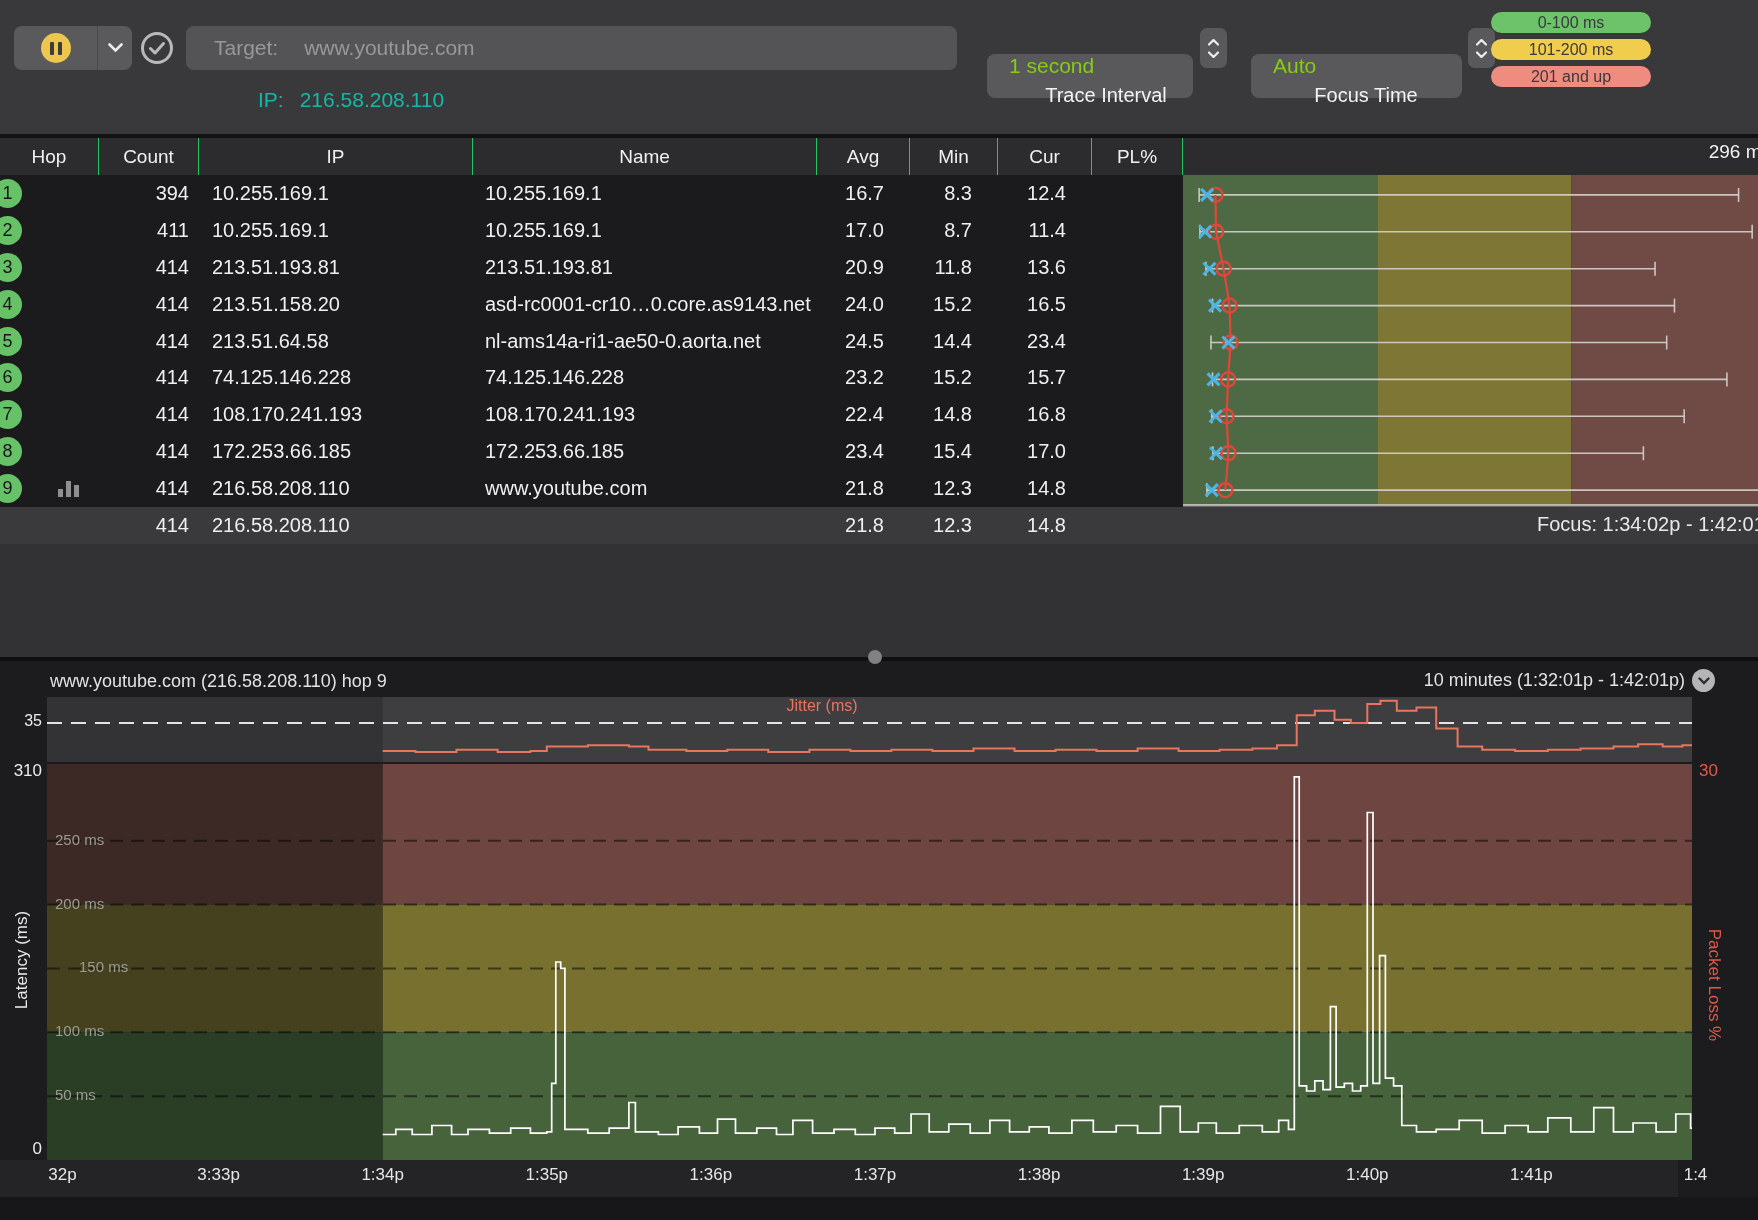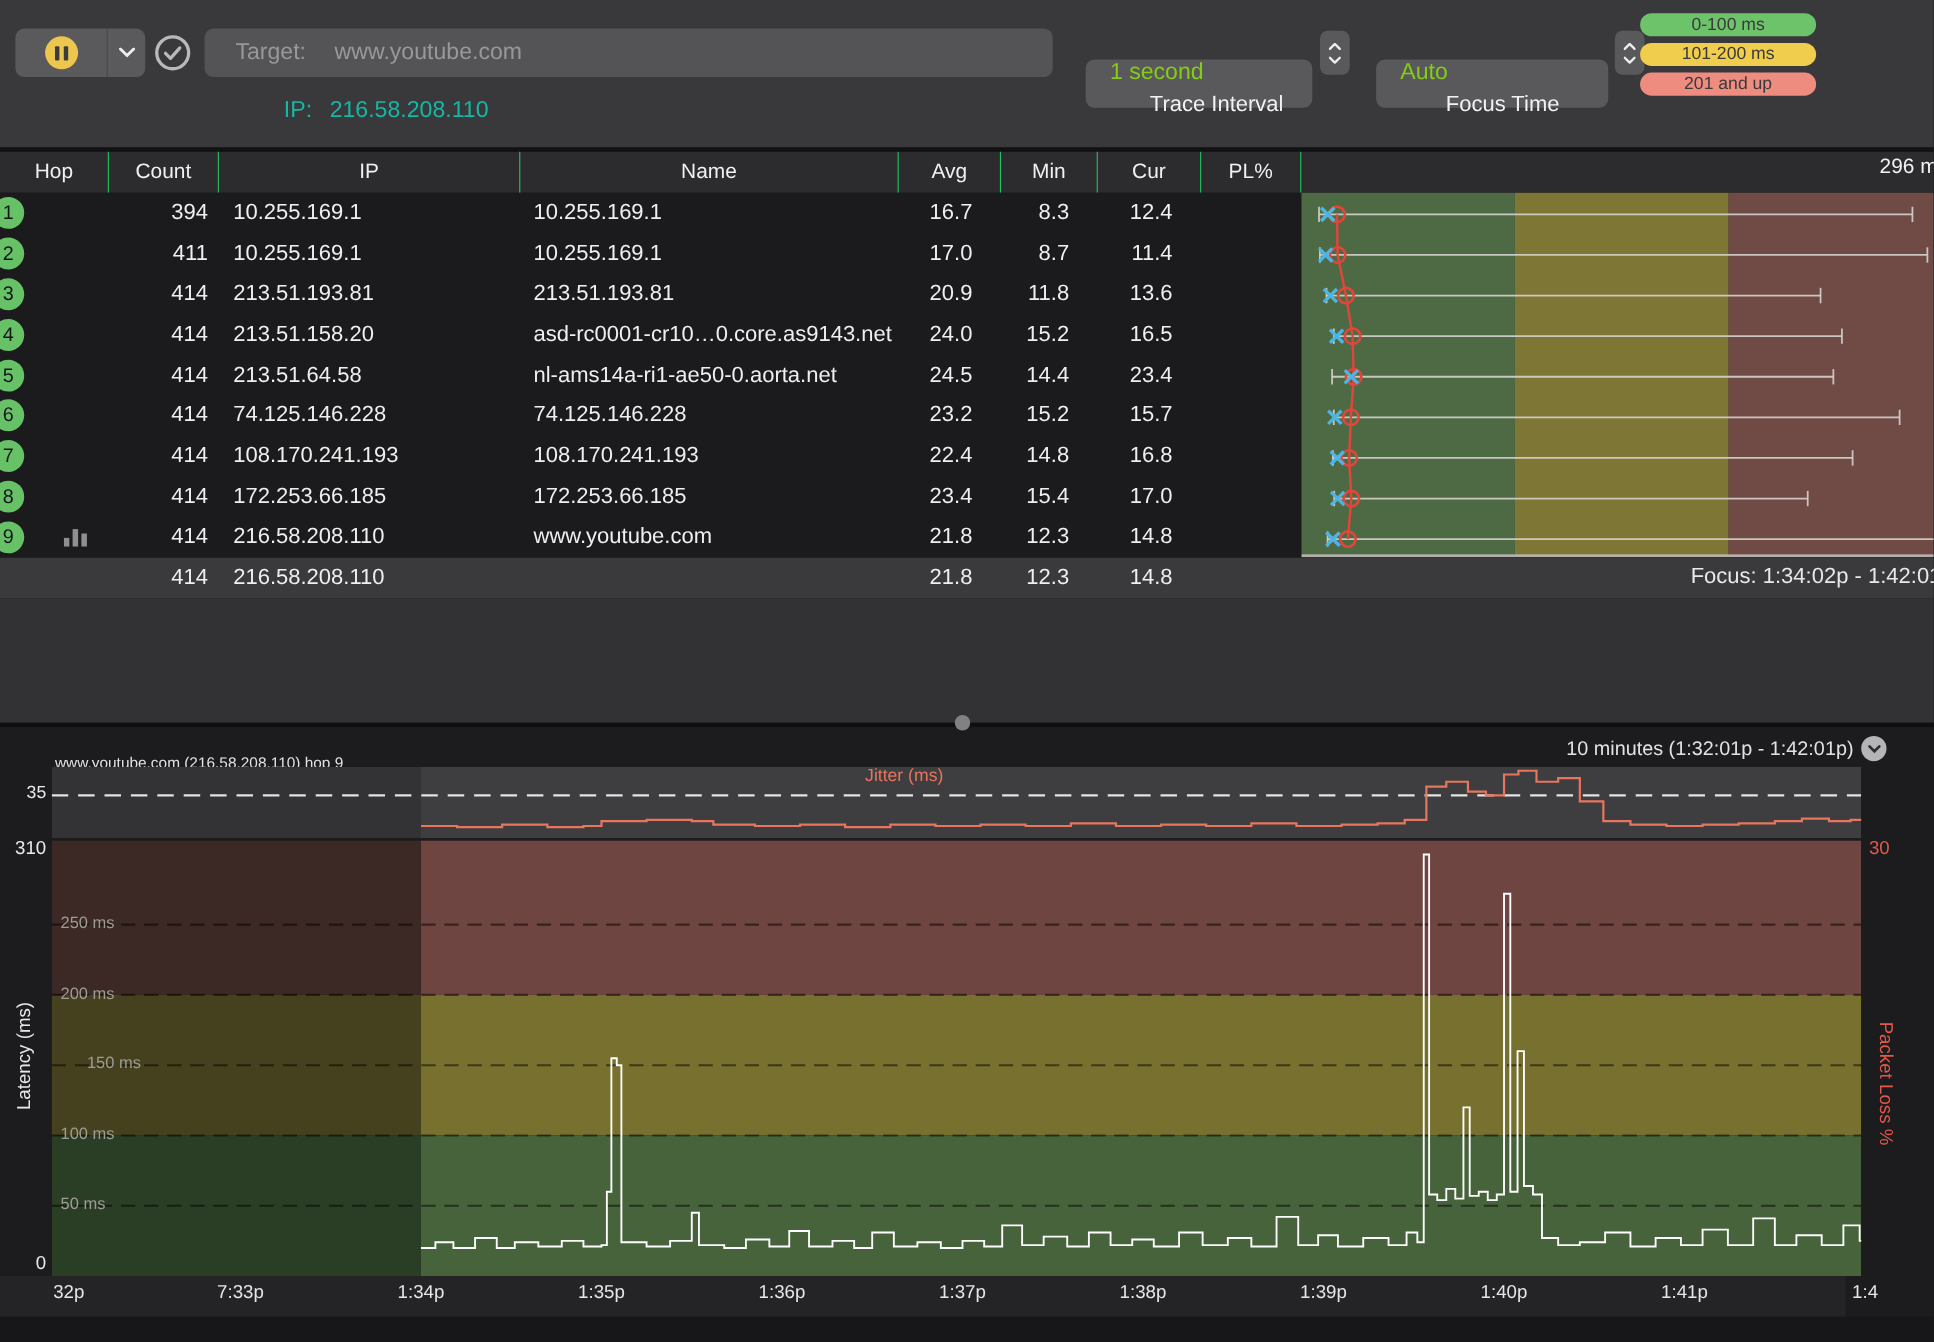--- a/index.html
+++ b/index.html
@@ -50,21 +50,21 @@
   #hopgraph { position:absolute; left:1183px; top:175px; }
 
   #summary-row { position:absolute; left:0; top:507px; width:1758px; height:37px; background:#3a3a3c; font-size:20px; color:#efefef; align-items:center; }
   #focus-label-cell { position:absolute; right:-18px; top:513px; font-size:20px; color:#e8e8e8; white-space:nowrap; }
   #gap-area { position:absolute; left:0; top:544px; width:1758px; height:113px; background:#323234; }
   #divider-line { position:absolute; left:0; top:657px; width:1758px; height:4px; background:#0f0f0f; }
   #divider-dot { position:absolute; left:868px; top:650px; width:14px; height:14px; border-radius:50%; background:#818184; z-index:5; }
 
   
   #bottom { position:absolute; left:0; top:661px; width:1758px; height:559px; background:#1c1c1e; }
-  #bp-title { position:absolute; left:50px; top:10px; font-size:14px; color:#e2e2e2;margin-top:14px; }
+  #bp-title { position:absolute; left:50px; top:10px; font-size:18px; color:#e2e2e2; }
   #bp-range { position:absolute; right:43px; top:8px; display:flex; align-items:center; gap:7px; }
   #bp-range .range-text { font-size:18px; color:#e2e2e2; }
   .circle-chevron { width:23px; height:23px; border-radius:50%; background:#b5b5b7; display:flex; align-items:center; justify-content:center; }
   #jitter-svg { position:absolute; left:47px; top:36px; }
   #jitter-title { position:absolute; left:762px; top:36px; width:120px; text-align:center; font-size:16px; color:#e8745e; }
   #main-svg { position:absolute; left:47px; top:103px; }
   .yl { position:absolute; left:0; width:42px; text-align:right; color:#eaeaea; }
   #lbl-35 { top:51px; font-size:16px; }
   #lbl-310 { top:100px; font-size:17px; }
   #lbl-0 { top:478px; font-size:17px; }
@@ -433,21 +433,21 @@
     <div id="gridlabels">
         <div class="gridlabel" style="top: 169.645px;">250 ms</div>
         <div class="gridlabel" style="top: 233.516px;">200 ms</div>
         <div class="gridlabel" style="top: 297.387px; margin-left: 24px;">150 ms</div>
         <div class="gridlabel" style="top: 361.258px;">100 ms</div>
         <div class="gridlabel" style="top: 425.129px;">50 ms</div>
       </div>
 
     <div id="xaxis">
         <div class="xlabel" style="left: 62.5px;">32p</div>
-        <div class="xlabel" style="left: 218.6px;">7:33p</div>
+        <div class="xlabel" style="left: 218.6px;">3:33p</div>
         <div class="xlabel" style="left: 382.7px; text-align: center;">1:34p</div>
         <div class="xlabel" style="left: 546.8px;">1:35p</div>
         <div class="xlabel" style="left: 710.9px;">1:36p</div>
         <div class="xlabel" style="left: 875px;">1:37p</div>
         <div class="xlabel" style="left: 1039.1px;">1:38p</div>
         <div class="xlabel" style="left: 1203.2px;">1:39p</div>
         <div class="xlabel" style="left: 1367.3px;">1:40p</div>
         <div class="xlabel" style="left: 1531.4px;">1:41p</div>
         <div class="xlabel" style="left: 1695.5px;">1:4</div>
       </div>

